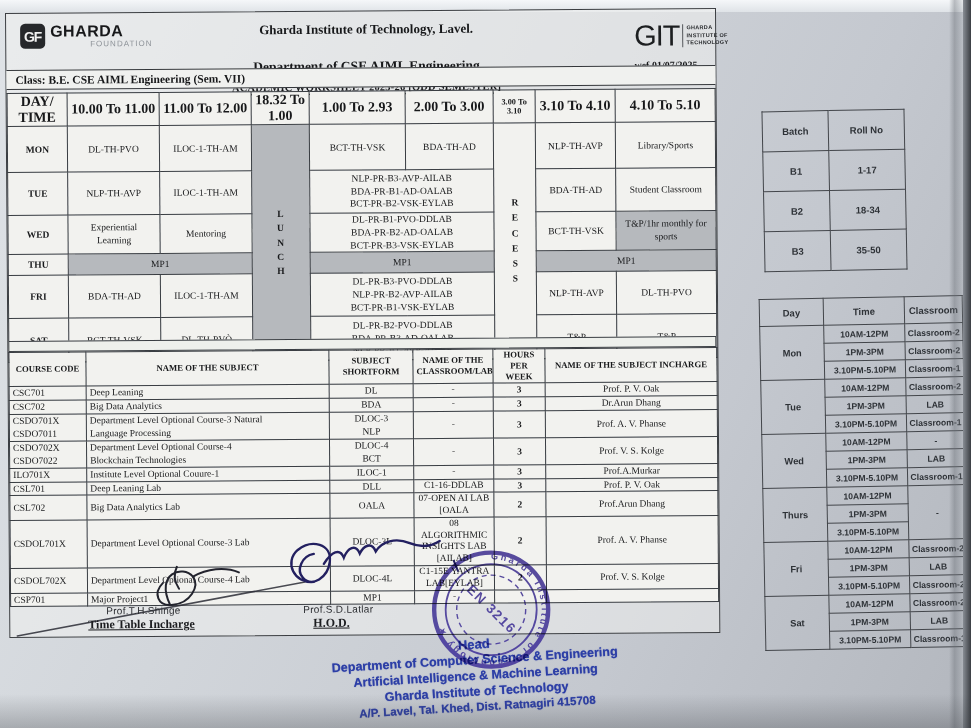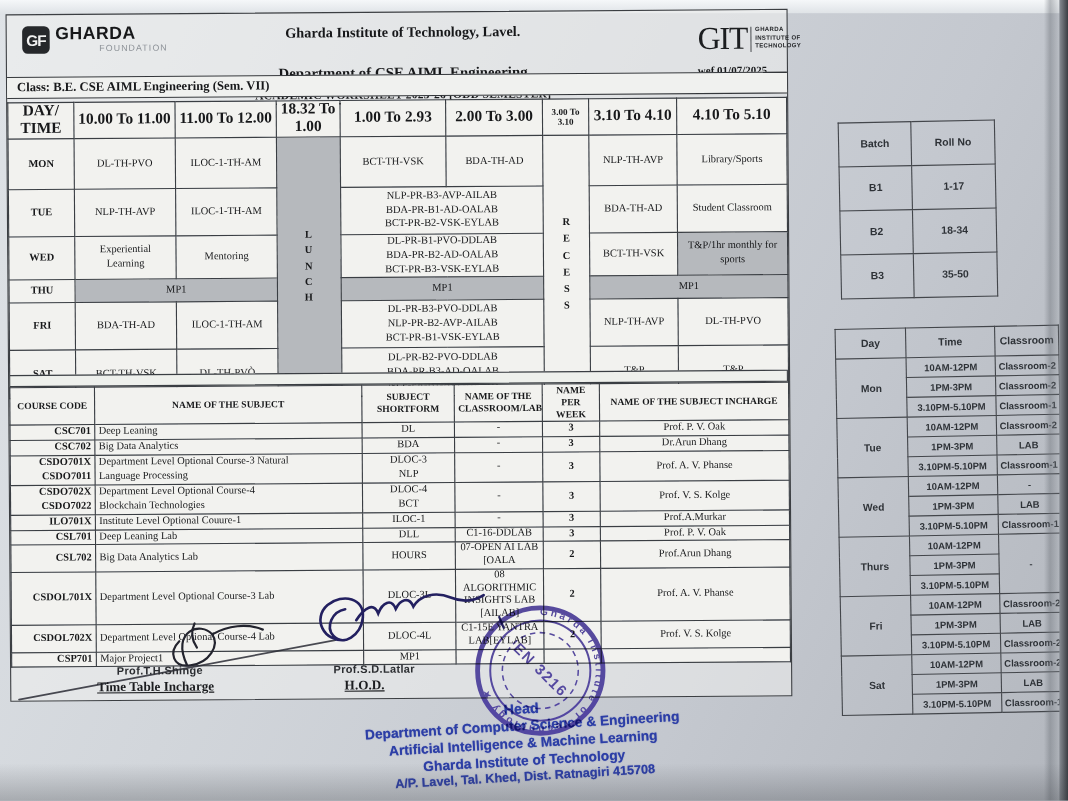--- a/index.html
+++ b/index.html
@@ -30,21 +30,21 @@
   .titles{position:absolute;left:110px;top:10px;width:500px;text-align:center;}
   .title1{font-size:13px;font-weight:bold;}
   .title2{display:inline-block;font-size:13.5px;font-weight:bold;border-bottom:1.2px solid #222;
     padding:0 14px 1px;margin-top:3px;}
   .title3{display:inline-block;font-size:10.5px;font-weight:bold;border-bottom:1px solid #222;
     padding:0 6px 1px;margin-top:5px;letter-spacing:.2px;}
   .wef{position:absolute;left:628px;top:50px;font-size:10px;font-weight:bold;
     border-bottom:1px solid #222;padding-bottom:1px;}
 
   .git-logo{position:absolute;left:628px;top:12px;display:flex;align-items:center;}
-  .git-acronym{font-family:Liberation Serif, serif;font-size:29px;font-weight:400;
+  .git-acronym{font-family:Liberation Sans, sans-serif;font-size:29px;font-weight:400;
     letter-spacing:-1px;color:#1c1e20;line-height:1;}
   .git-lines{font-family:"Liberation Sans",sans-serif;font-size:5.5px;font-weight:bold;color:#26282b;
     border-left:1px solid #55585c;margin-left:3px;padding-left:3px;white-space:pre-line;line-height:1.35;letter-spacing:.3px;}
 
   .class-row{position:absolute;left:0;top:56px;width:100%;height:20px;box-sizing:border-box;
     border-top:1px solid #34373b;border-bottom:1.5px solid #34373b;background:#f0f1ef;
     font-size:11.5px;font-weight:bold;padding:3px 0 0 9px;}
 
   
   table{border-collapse:collapse;table-layout:fixed;}
@@ -57,29 +57,29 @@
   .vert{white-space:pre-line;line-height:1.5;font-weight:bold;font-size:9.5px;letter-spacing:1px;}
   .multiline{white-space:pre-line;line-height:1.35;font-size:9.3px;}
 
   .gap-band{position:absolute;left:0;top:327px;width:708px;height:11px;box-sizing:border-box;
     border:1px solid #3a3e43;background:#eef0ec;}
 
   .course{position:absolute;left:0;top:338px;width:708px;}
   .course td,.course th{border:1px solid #3a3e43;background:#f2f2ef;font-size:9.5px;
     vertical-align:middle;padding:0 3px;overflow:hidden;}
   .course th{font-weight:bold;font-size:8.7px;text-align:center;white-space:pre-line;line-height:1.25;}
-  .c-code{text-align:right;white-space:pre-line;line-height:1.3;font-weight:bold;}
+  .c-code{text-align:left;white-space:pre-line;line-height:1.3;}
   .c-name{text-align:left;white-space:pre-line;line-height:1.3;}
   .c-short{text-align:center;white-space:pre-line;line-height:1.3;}
   .c-room{text-align:center;font-size:8px;white-space:pre-line;line-height:1.25;}
   .c-hours{text-align:center;font-weight:bold;font-size:10px;}
   .c-inch{text-align:center;font-size:9.8px;}
 
   
-  .sig-name{position:absolute;font-family:"Liberation Sans",sans-serif;font-weight:bold;
+  .sig-name{position:absolute;font-family:"Liberation Sans",sans-serif;font-weight:normal;
     font-size:10px;color:#2b2d31;letter-spacing:.3px;}
   .sig-role{position:absolute;font-size:12px;font-weight:bold;color:#1c1d20;text-decoration:underline;}
   .sig-svg{position:absolute;pointer-events:none;}
 
   .round-stamp{position:absolute;left:408px;top:526px;width:146px;height:146px;
     opacity:.85;mix-blend-mode:multiply;}
   .office-stamp{position:absolute;left:235px;top:626px;width:460px;text-align:center;
     transform:rotate(-3deg);font-family:"Liberation Sans",sans-serif;font-weight:bold;
     mix-blend-mode:multiply;line-height:1.25;}
   .office-stamp div{text-shadow:0 0 1px rgba(44,62,166,.75);}
@@ -238,21 +238,21 @@
           <col style="width:172px">
       </colgroup>
       <tbody>
           <tr style="height:25px">
         <th>COURSE CODE</th>
         <th>NAME OF THE SUBJECT</th>
         <th>SUBJECT
 SHORTFORM</th>
         <th>NAME OF THE
 CLASSROOM/LAB</th>
-        <th>NAME PER
+        <th>HOURS PER
 WEEK</th>
         <th>NAME OF THE SUBJECT INCHARGE</th>
       </tr>
       <tr style="height:14px">
         <td class="c-code">CSC701</td>
         <td class="c-name">Deep Leaning</td>
         <td class="c-short">DL</td>
         <td class="c-room">-</td>
         <td class="c-hours">3</td>
         <td class="c-inch">Prof. P. V. Oak</td>
@@ -299,21 +299,21 @@
         <td class="c-code">CSL701</td>
         <td class="c-name">Deep Leaning Lab</td>
         <td class="c-short">DLL</td>
         <td class="c-room">C1-16-DDLAB</td>
         <td class="c-hours">3</td>
         <td class="c-inch">Prof. P. V. Oak</td>
       </tr>
       <tr style="height:13px">
         <td class="c-code">CSL702</td>
         <td class="c-name">Big Data Analytics Lab</td>
-        <td class="c-short">HOURS</td>
+        <td class="c-short">OALA</td>
         <td class="c-room">07-OPEN AI LAB [OALA</td>
         <td class="c-hours">2</td>
         <td class="c-inch">Prof.Arun Dhang</td>
       </tr>
       <tr style="height:25px">
         <td class="c-code">CSDOL701X</td>
         <td class="c-name">Department Level Optional Course-3 Lab</td>
         <td class="c-short">DLOC-3L</td>
         <td class="c-room">08 ALGORITHMIC
 INSIGHTS LAB [AILAB]</td>

